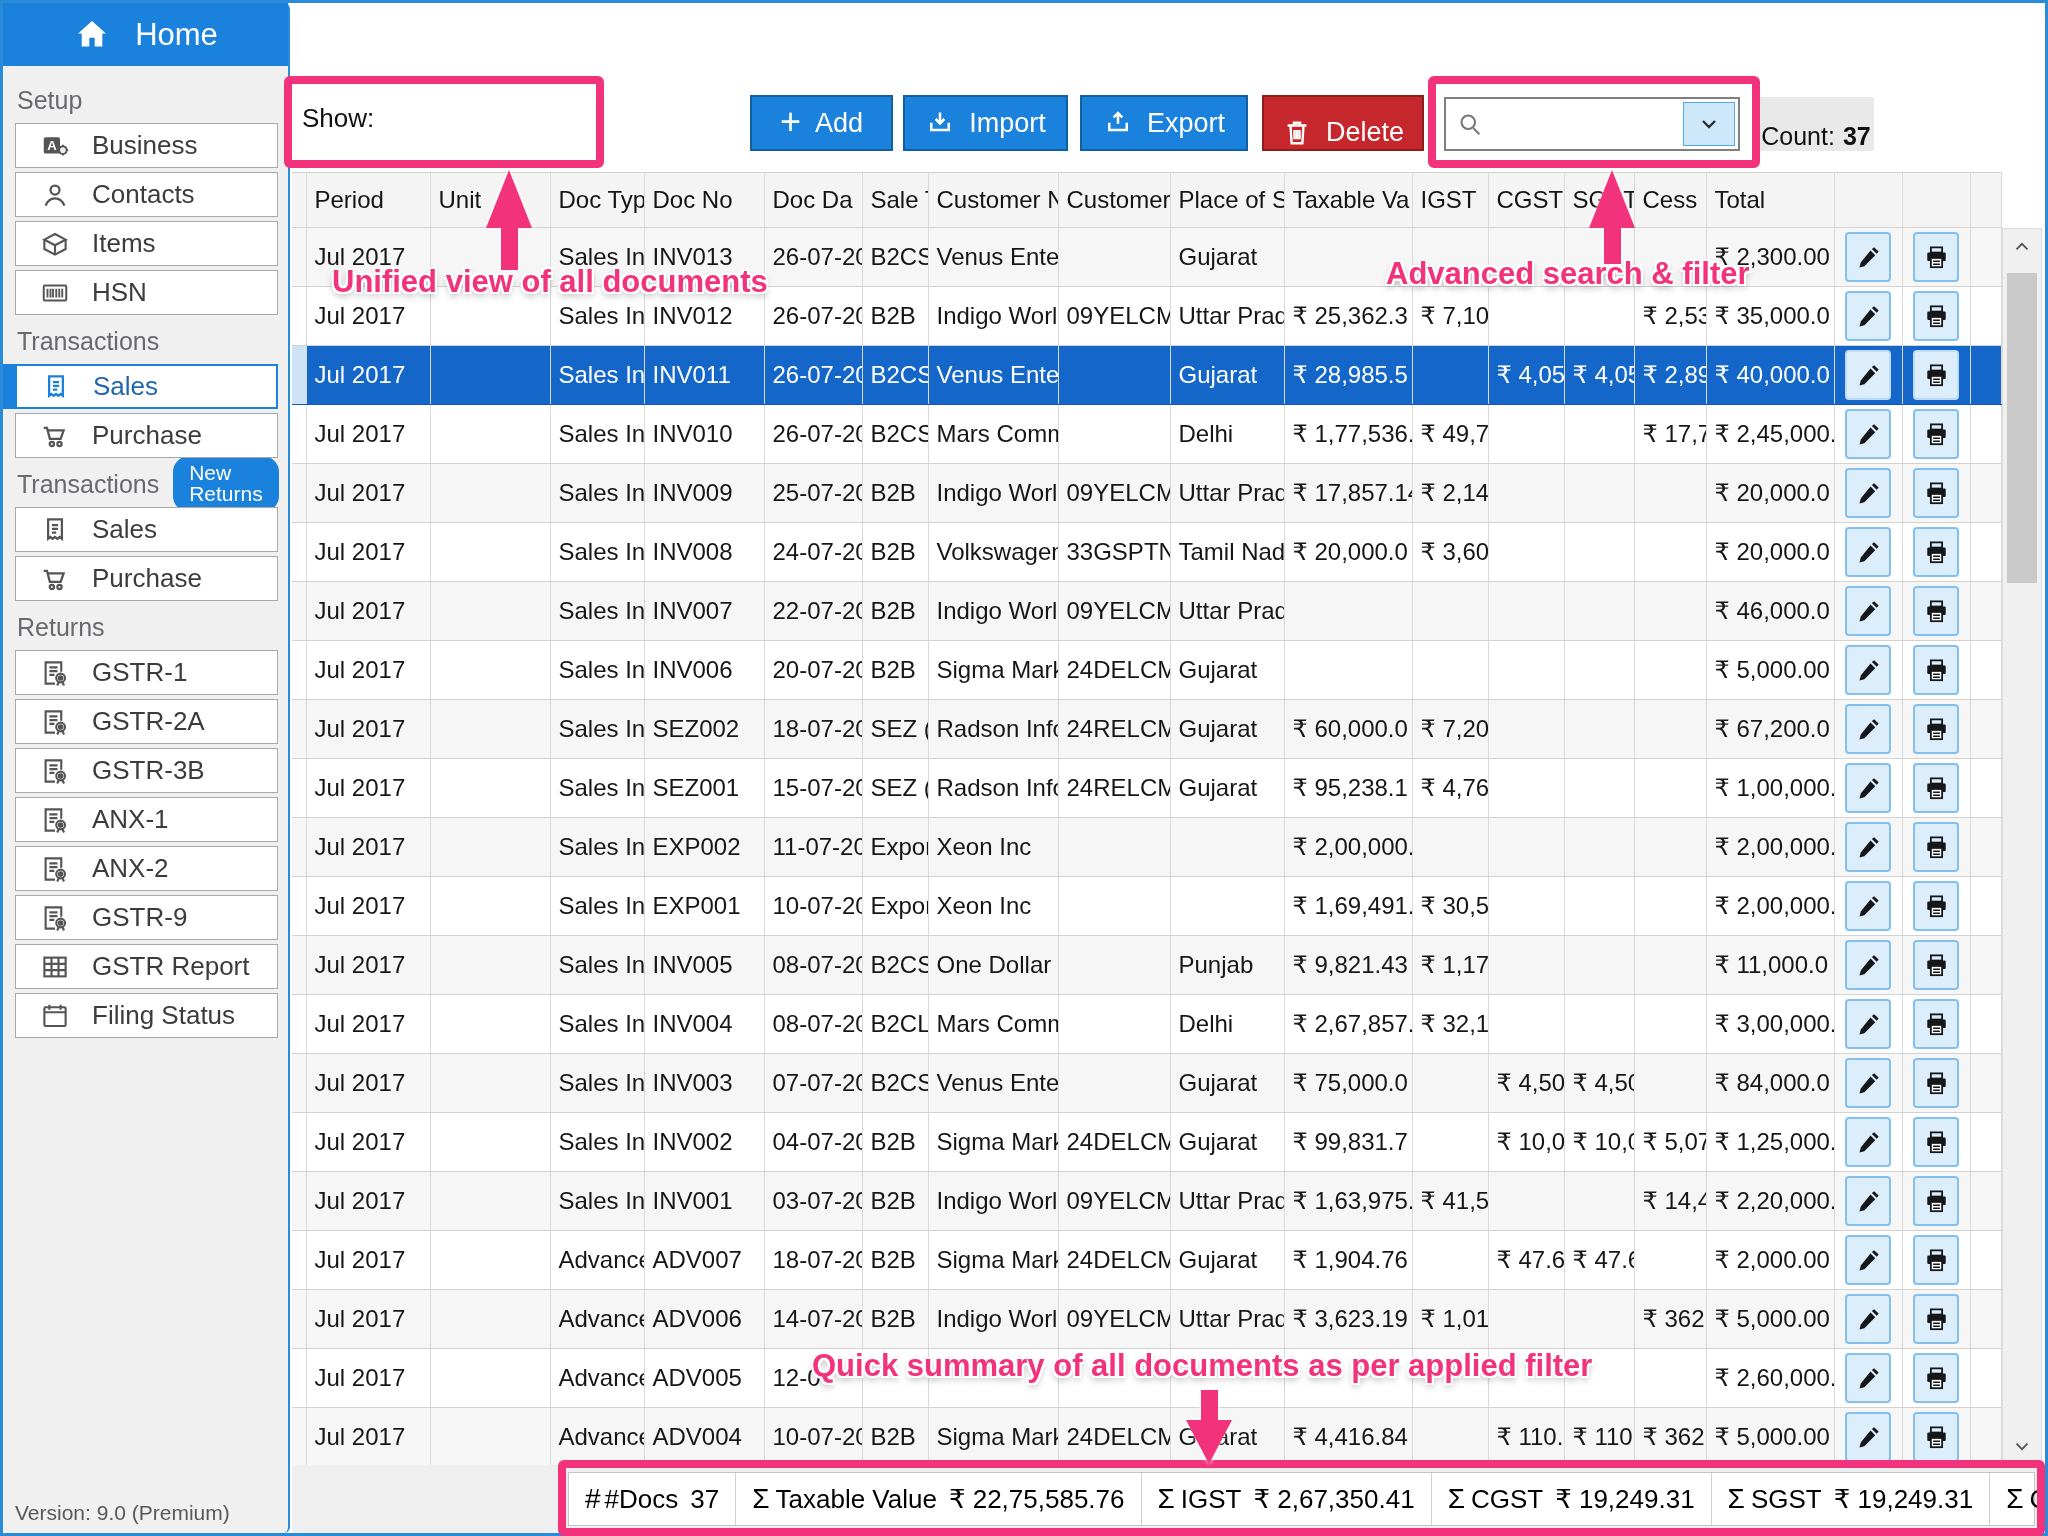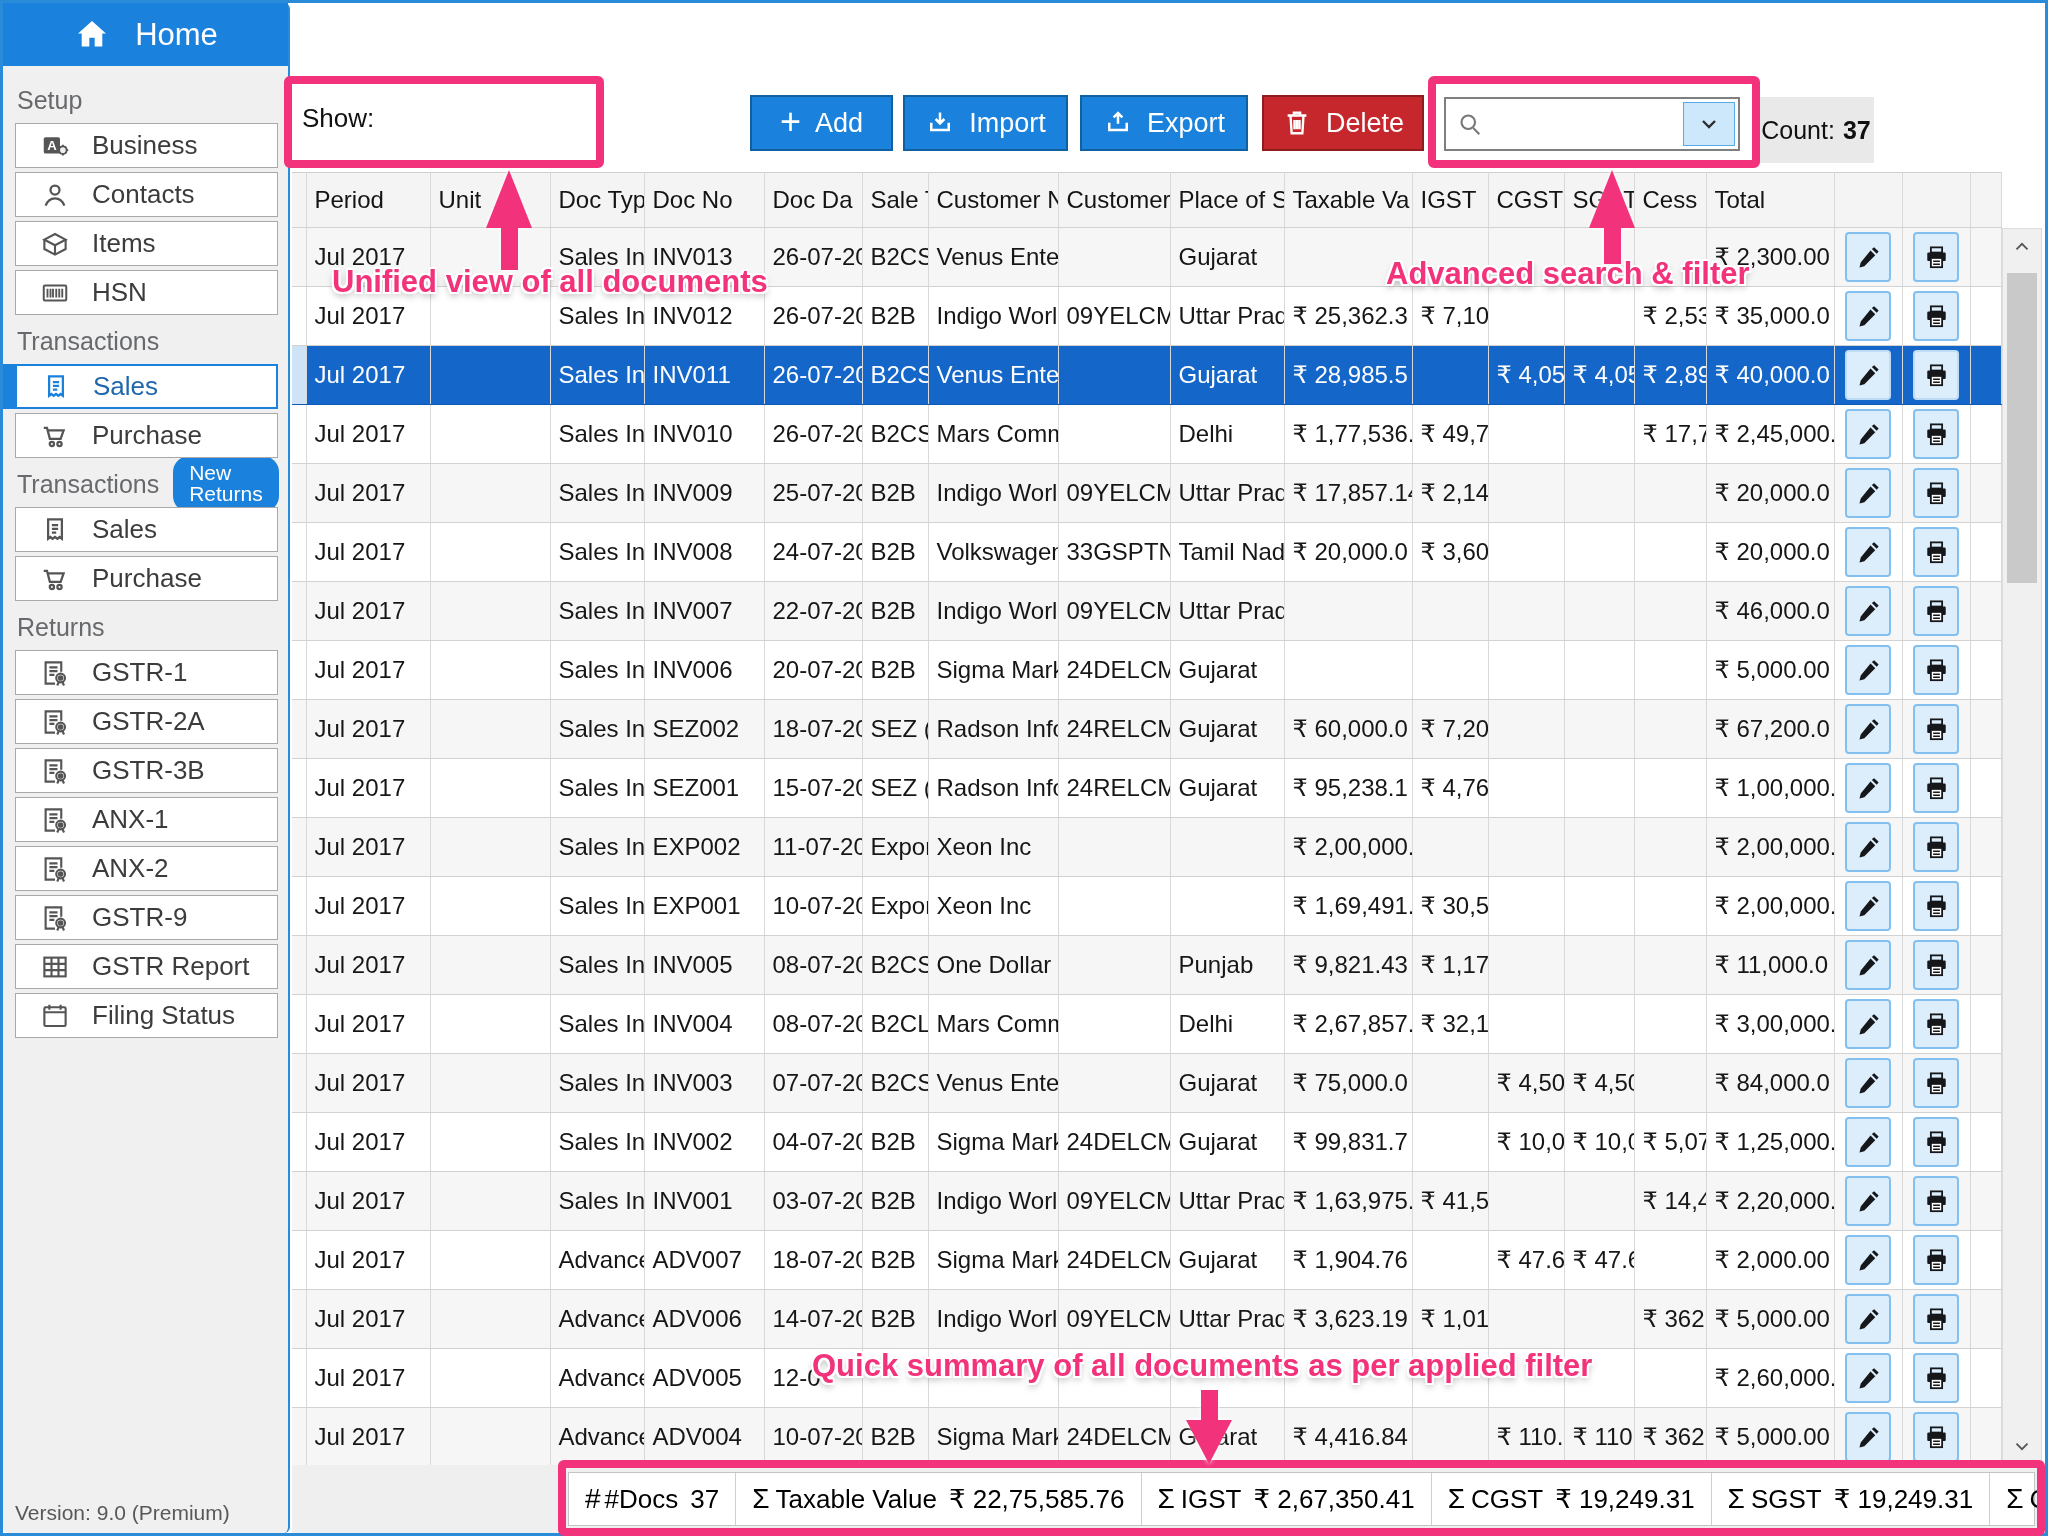--- a/index.html
+++ b/index.html
@@ -42,36 +42,36 @@
   .dropdown{position:absolute;left:64px;top:28px;width:232px;height:56px;background:#1a82dc;
             border:2px solid #1262a5;color:#fff;display:flex;align-items:center;gap:10px;
             padding:0 14px 0 18px;font-size:26px;box-sizing:border-box;cursor:pointer;}
   .dropdown .lab{flex:1;}
   .dropdown svg{width:24px;height:24px;}
   .tbtn{position:absolute;top:28px;height:56px;display:flex;align-items:center;justify-content:center;
         gap:14px;background:#1a82dc;border:2px solid #11609f;color:#fff;font-size:27px;
         font-family:inherit;cursor:pointer;box-sizing:border-box;}
   .tbtn .icon{display:flex;}
   .tbtn .icon svg{width:30px;height:30px;}
-  .tbtn.red{background:#c5272c;border-color:#8e1d1d;}
+  .tbtn.red{background:#c5272c;border-color:#8e1d1d;align-items:flex-end;}
   #btn-add{left:458px;width:143px;}
   #btn-import{left:611px;width:165px;}
   #btn-export{left:788px;width:168px;}
   #btn-delete{left:970px;width:162px;}
   .plus{font-size:36px;font-weight:400;line-height:0;margin-top:-3px;}
   .searchwrap{position:absolute;left:1152px;top:30px;width:296px;height:54px;border:2px solid #7f7f7f;
               background:#fff;display:flex;align-items:center;box-sizing:border-box;}
   .searchwrap .icon{display:flex;color:#787878;margin-left:10px;}
   .searchwrap .icon svg{width:28px;height:28px;}
   .searchwrap input{flex:1;min-width:0;border:none;outline:none;font-size:24px;padding:0 6px;font-family:inherit;}
   .search-chev{width:52px;height:44px;margin-right:3px;background:#cde7fb;border:1px solid #57a9e8;
                display:flex;align-items:center;justify-content:center;color:#2b2b2b;cursor:pointer;box-sizing:border-box;flex:none;}
   .search-chev svg{width:24px;height:24px;}
-  .countbox{position:absolute;left:1466px;top:30px;width:116px;height:66px;background:#e9e9e9;
-            display:flex;align-items:center;justify-content:center;gap:8px;font-size:25px;color:#111;}
+  .countbox{position:absolute;left:1466px;top:30px;width:116px;height:54px;background:#e9e9e9;
+            display:flex;align-items:flex-end;justify-content:center;gap:8px;font-size:25px;color:#111;}
   .countbox b{font-weight:bold;}
 
   
   .gridwrap{position:absolute;top:169px;left:0;right:0;bottom:68px;overflow:hidden;background:#fff;}
   table.grid{border-collapse:collapse;table-layout:fixed;width:1710px;}
   .grid th,.grid td{border-right:1px solid #d9d9d9;border-bottom:1px solid #d2d2d2;
         padding:0 8px;font-size:24px;white-space:nowrap;overflow:hidden;box-sizing:border-box;}
   .grid th{height:55px;background:#f4f4f4;font-weight:normal;text-align:left;color:#141414;border-top:1px solid #cfcfcf;cursor:pointer;}
   .grid td{height:59px;background:#fff;color:#161616;}
   .grid tr.alt td{background:#f6f6f6;}

